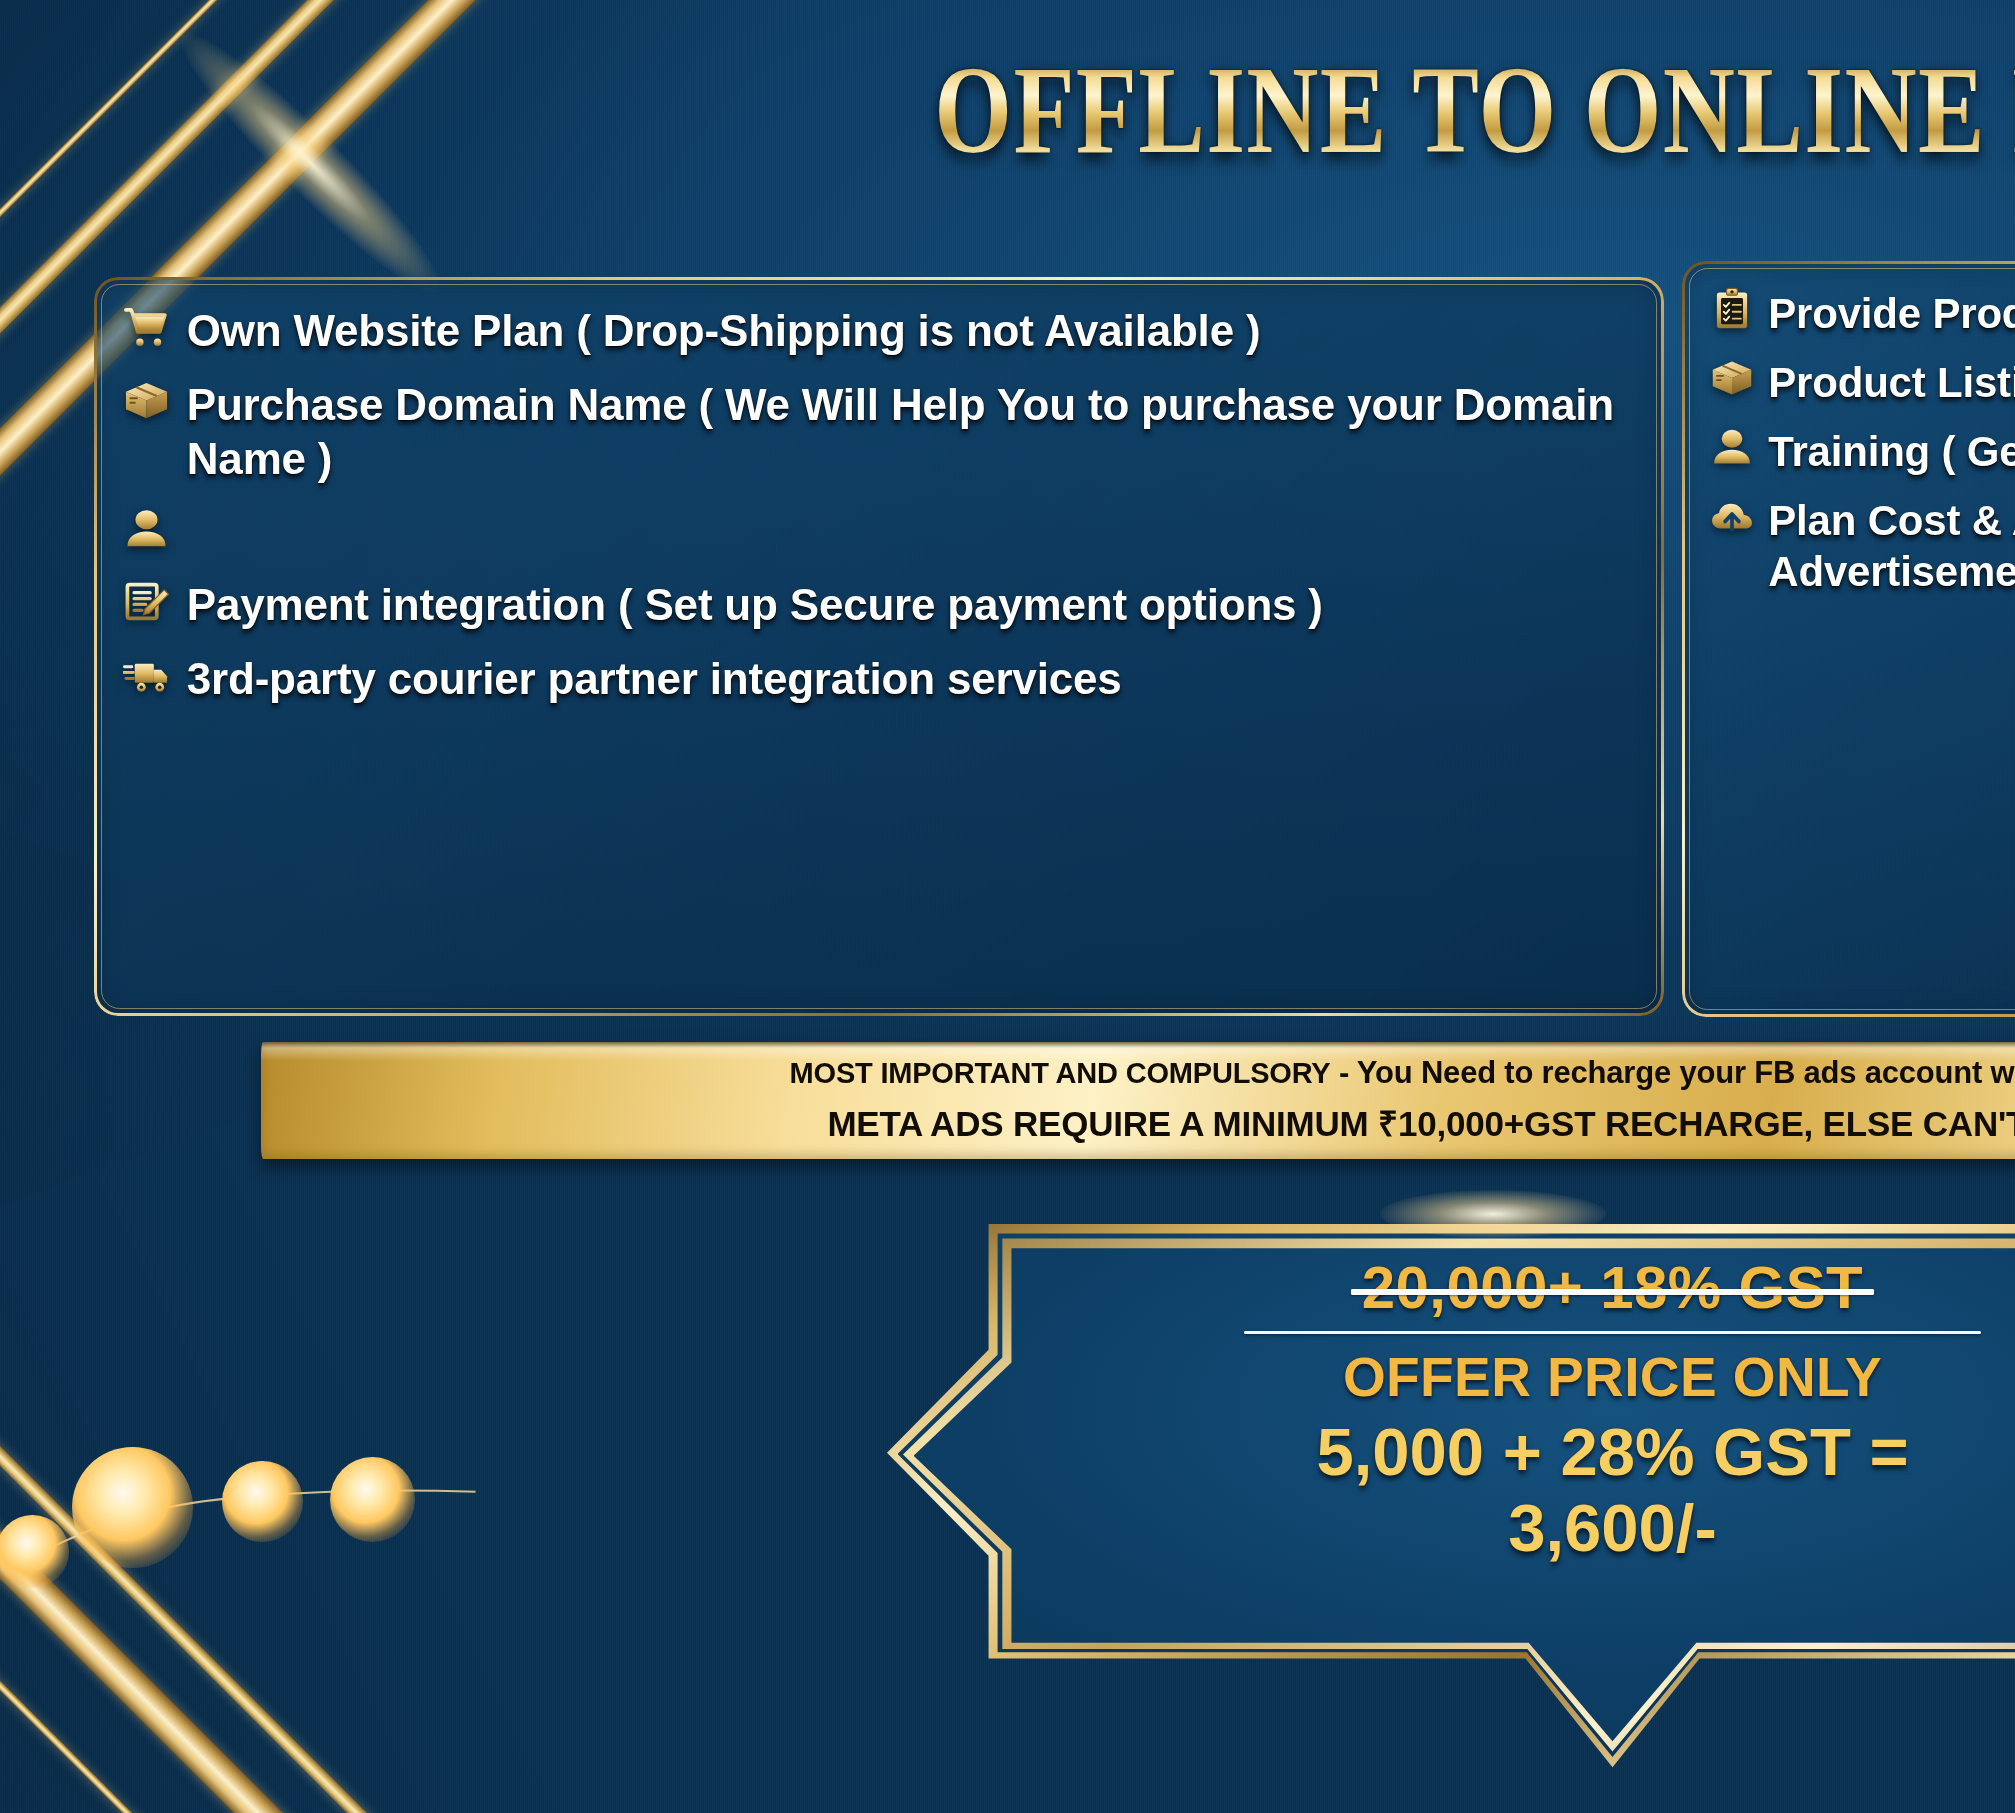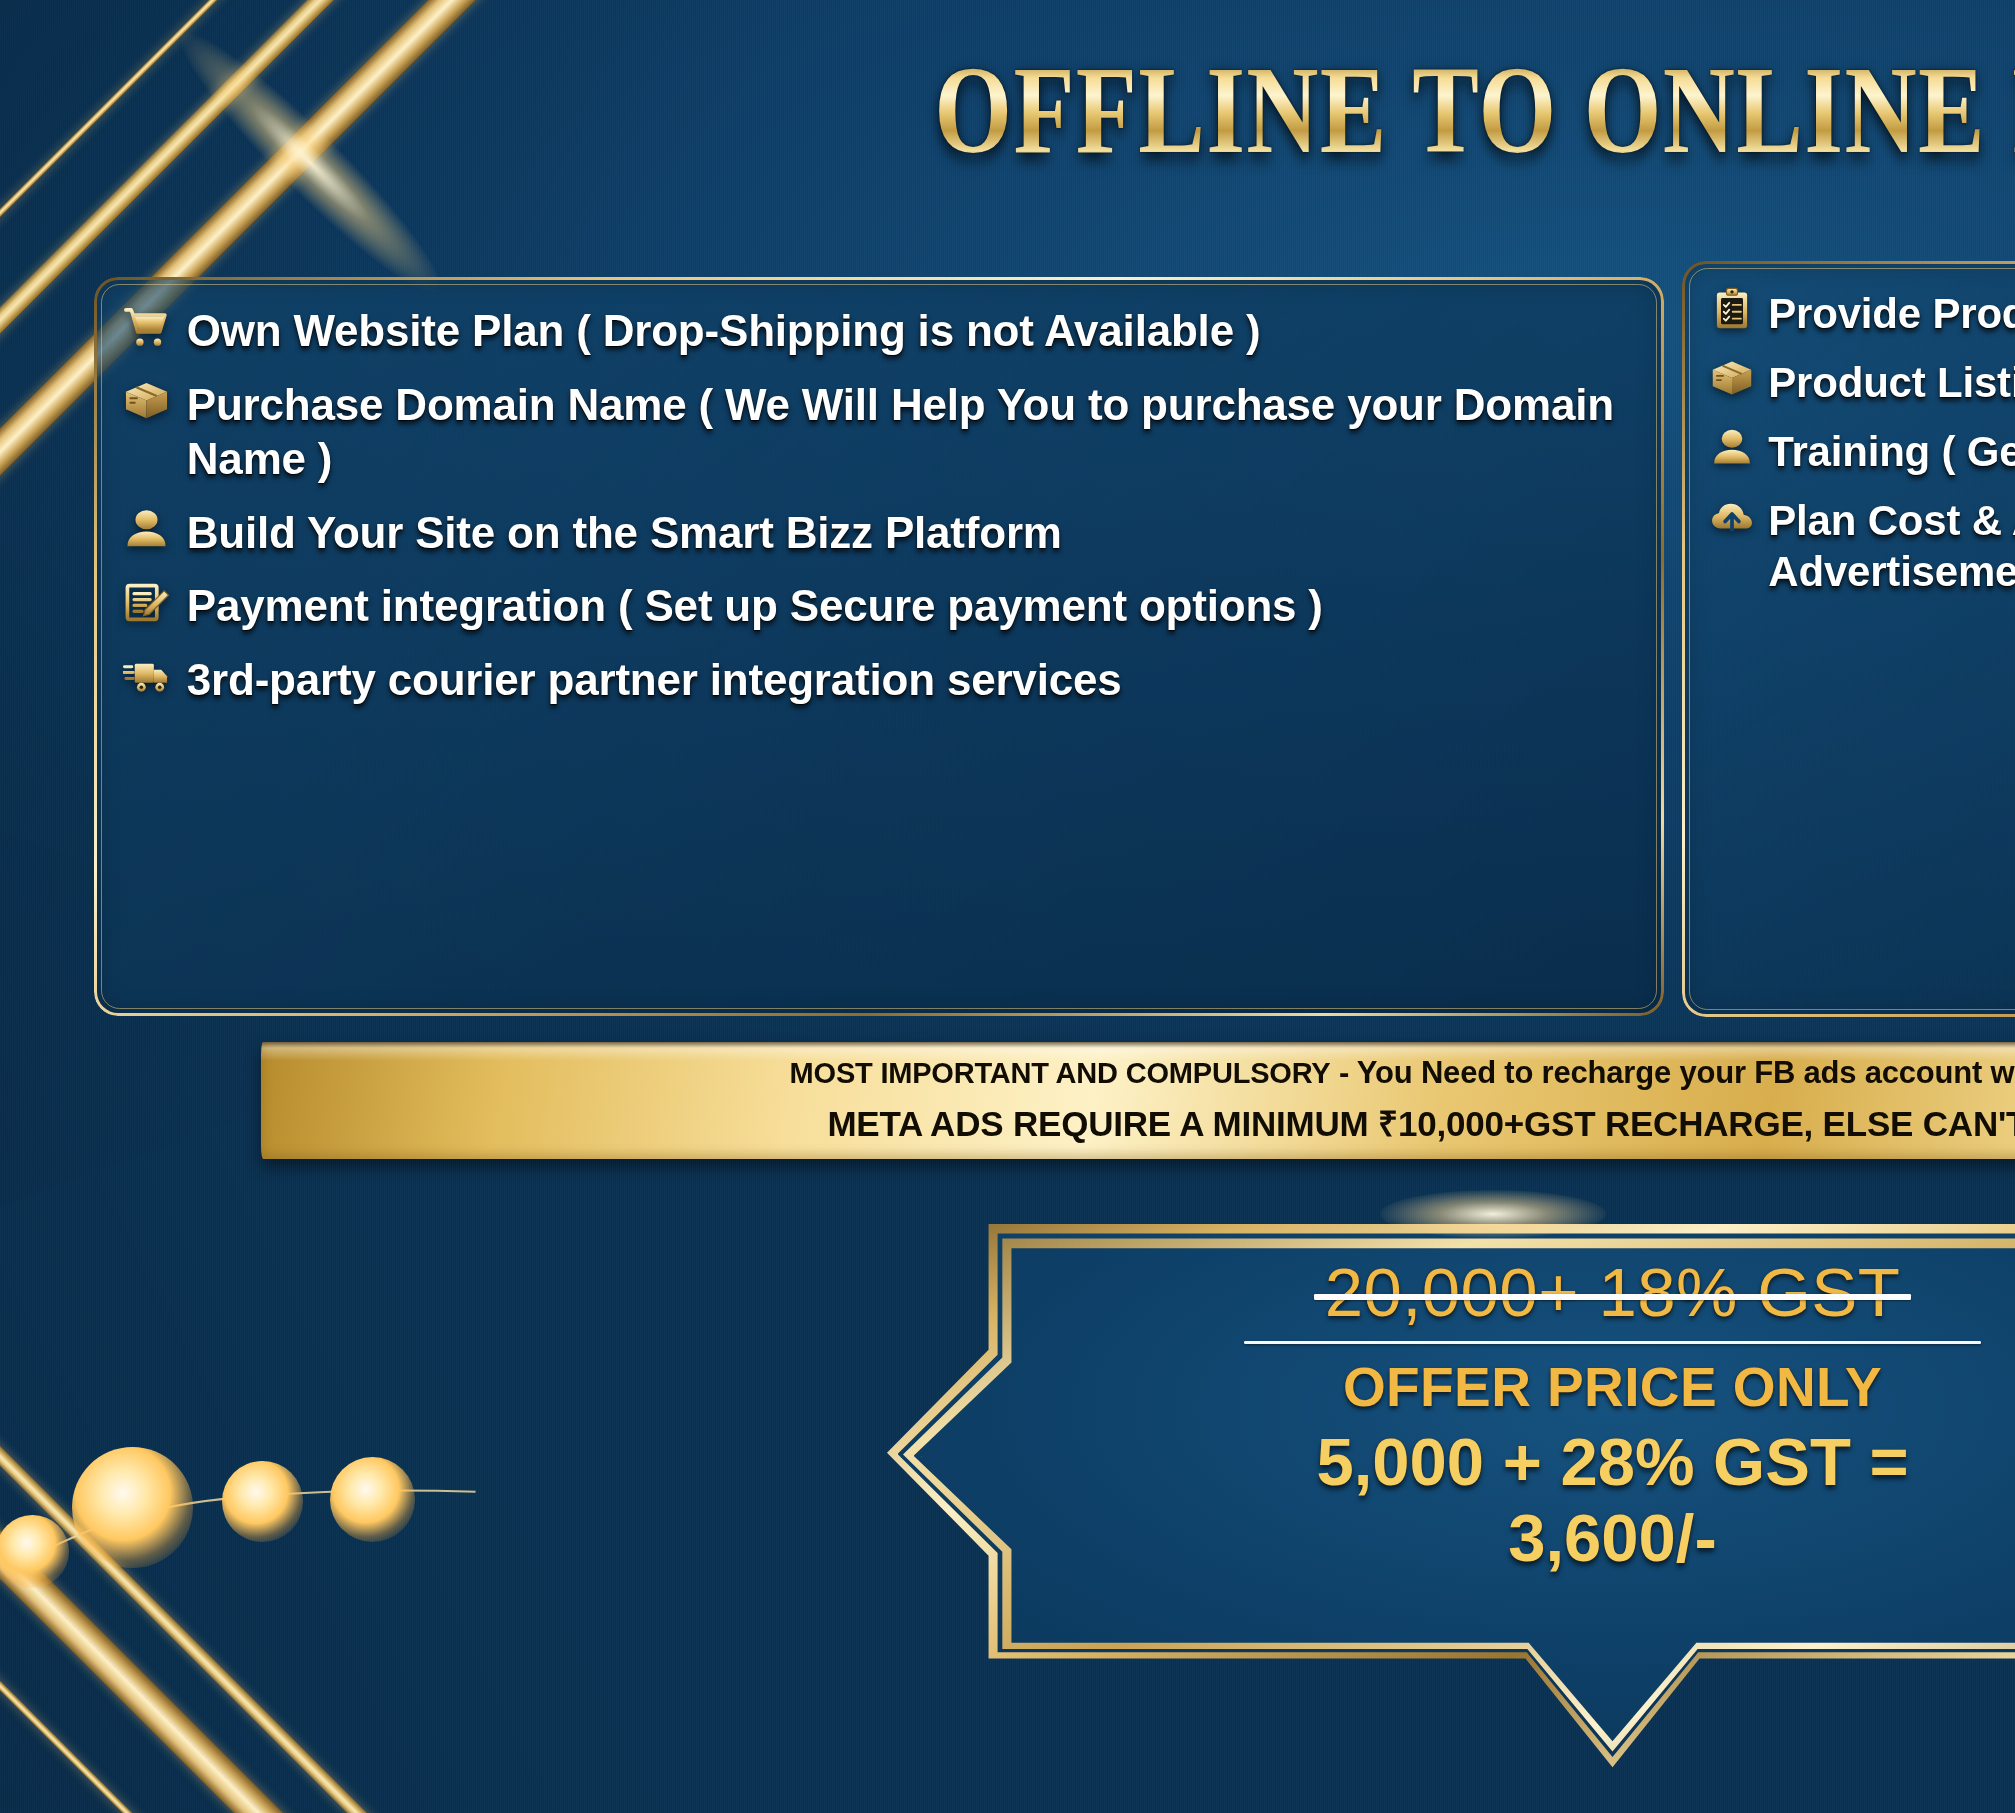--- a/index.html
+++ b/index.html
@@ -211,21 +211,21 @@
     border-radius:50%;
     pointer-events:none;
   }
 
   #badge-content{
     position:absolute; left:0; right:0; top:52px;
     text-align:center; z-index:5;
   }
   .price-old{
     position:relative; display:inline-block;
-    font-size:69px; font-weight:400; letter-spacing:0.4px;
+    font-size:60px; font-weight:700; letter-spacing:0.4px;
     color:#f0b945;
     text-shadow:0 3.2px 4px rgba(0,0,0,0.6), 0 0 1.2px rgba(90,50,0,0.9);
   }
   .price-old .strike{
     position:absolute; left:-10.5px; right:-10.5px; top:52%;
     height:6.4px; background:#fdfdfd; border-radius:1.2px;
     box-shadow:0 0.8px 2px rgba(0,0,0,0.5);
   }
   .price-rule{
     width:737px; height:3.6px; margin:8.9px auto 10.5px auto;
@@ -332,21 +332,20 @@
                 <linearGradient id="g3" x1="0" y1="0" x2="0" y2="1">
               <stop offset="0%" stop-color="#fbeec2"></stop>
                   <stop offset="50%" stop-color="#e2bd68"></stop>
               <stop offset="100%" stop-color="#a57f34"></stop>
                 </linearGradient>
               </defs>
             <ellipse cx="32" cy="20" rx="15" ry="13" fill="url(#g3)"></ellipse>
             <path d="M6 56c0-13 11.6-20 26-20s26 7 26 20z" fill="url(#g3)"></path>
           </svg>
         </span>
-        <span class="f-text">Build Your Site on the Smart Bizz Platform</span>
       </div>
 
       <div class="feature">
         <span class="f-icon">
           <svg viewBox="0 0 64 64">
             <defs>
                 <linearGradient id="g4" x1="0" y1="0" x2="0" y2="1">
               <stop offset="0%" stop-color="#fbeec2"></stop>
                   <stop offset="55%" stop-color="#dfb963"></stop>
               <stop offset="100%" stop-color="#9d7830"></stop>

